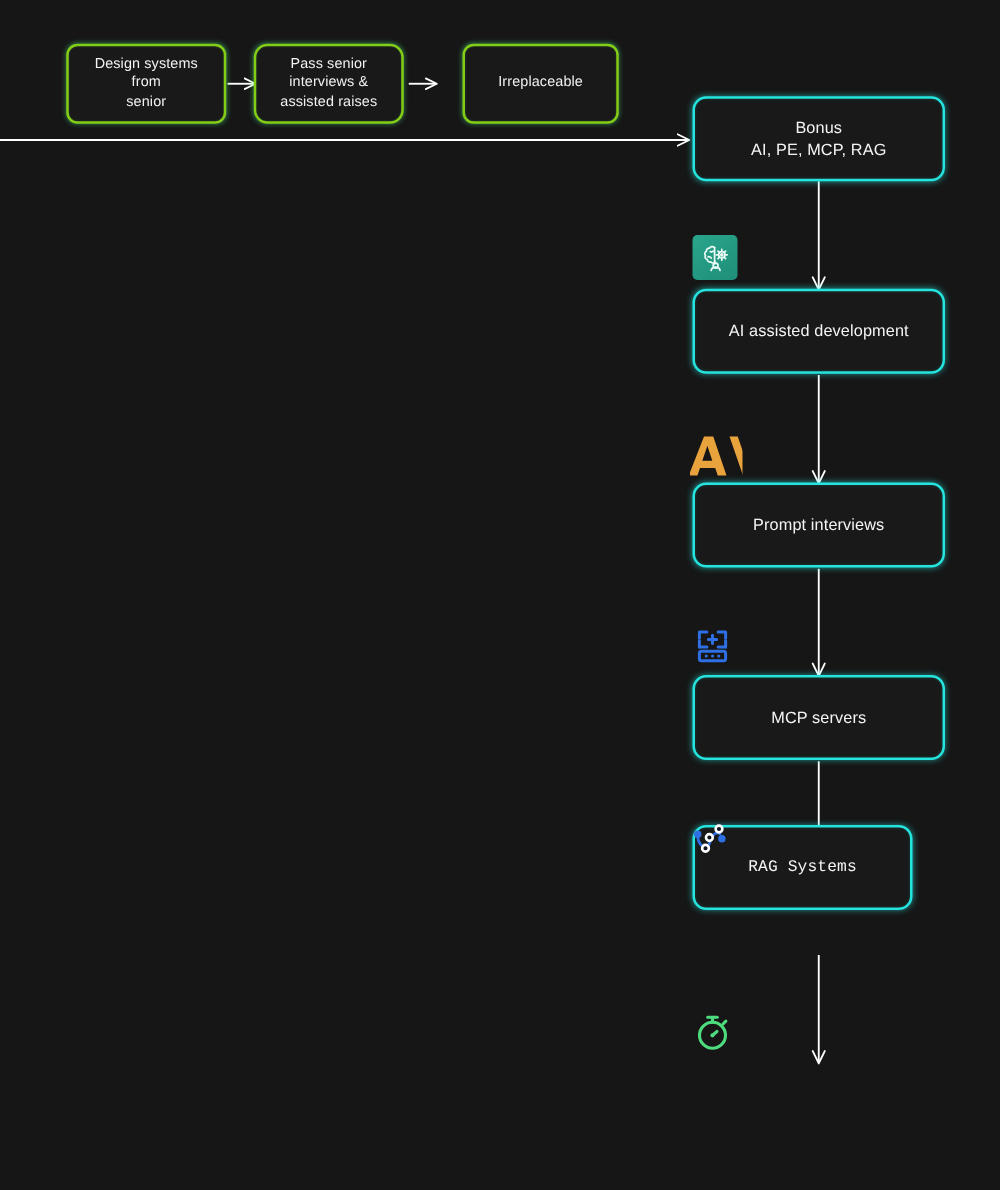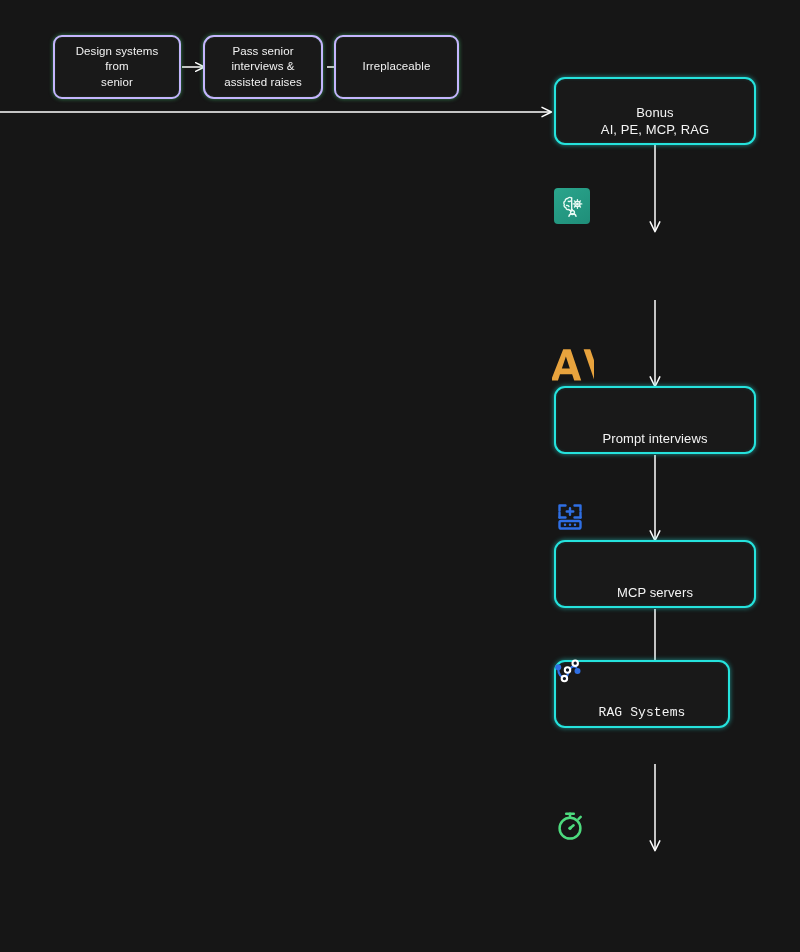--- a/index.html
+++ b/index.html
@@ -32,35 +32,34 @@
     justify-content: center;
     text-align: center;
     background: #191919;
     border-radius: 9px;
     line-height: 1.35;
     letter-spacing: .1px;
     -webkit-font-smoothing: antialiased;
   }
 
   .node.green {
-    border: 2px solid #c4b5fd;
+    border: 2px solid #84cc16;
     box-shadow: 0 0 4px rgba(74,222,128,.55), inset 0 0 2px rgba(74,222,128,.22);
     font-size: 11.5px;
     color: #f2f2f2;
     padding: 4px 8px;
   }
 
   .node.cyan {
     border: 2px solid #25e3dd;
     border-radius: 11px;
     box-shadow: 0 0 5px rgba(37,227,221,.6), inset 0 0 3px rgba(37,227,221,.18);
     font-size: 13px;
     color: #f4f4f4;
     padding: 4px 10px;
-    align-items: flex-end;
   }
 
   .node .lines { display: block; }
   .node .lines .l { display: block; }
 
   
   svg.links {
     position: absolute;
     inset: 0;
     width: 800px;
@@ -124,33 +123,38 @@
   </div>
 
   <div class="node green" style="left:203px; top:35px; width:120px; height:64px;border-radius:11px;">
     <span class="lines">
       <span class="l">Pass senior</span>
       <span class="l">interviews &amp;</span>
       <span class="l">assisted raises</span>
     </span>
   </div>
 
-  <div class="node green" style="left:334px; top:35px; width:125px; height:64px;">
+  <div class="node green" style="left:370px; top:35px; width:125px; height:64px;">
     <span class="lines">
       <span class="l">Irreplaceable</span>
     </span>
   </div>
 
   <div class="node cyan" style="left:554px; top:77px; width:202px; height:68px;">
     <span class="lines">
       <span class="l">Bonus</span>
       <span class="l">AI, PE, MCP, RAG</span>
     </span>
   </div>
 
+  <div class="node cyan" style="left:554px; top:231px; width:202px; height:68px;">
+    <span class="lines">
+      <span class="l">AI assisted development</span>
+    </span>
+  </div>
 
   <div class="node cyan" style="left:554px; top:386px; width:202px; height:68px;">
     <span class="lines">
       <span class="l">Prompt interviews</span>
     </span>
   </div>
 
   <div class="node cyan" style="left:554px; top:540px; width:202px; height:68px;padding-left:10px;">
     <span class="lines">
       <span class="l">MCP servers</span>

